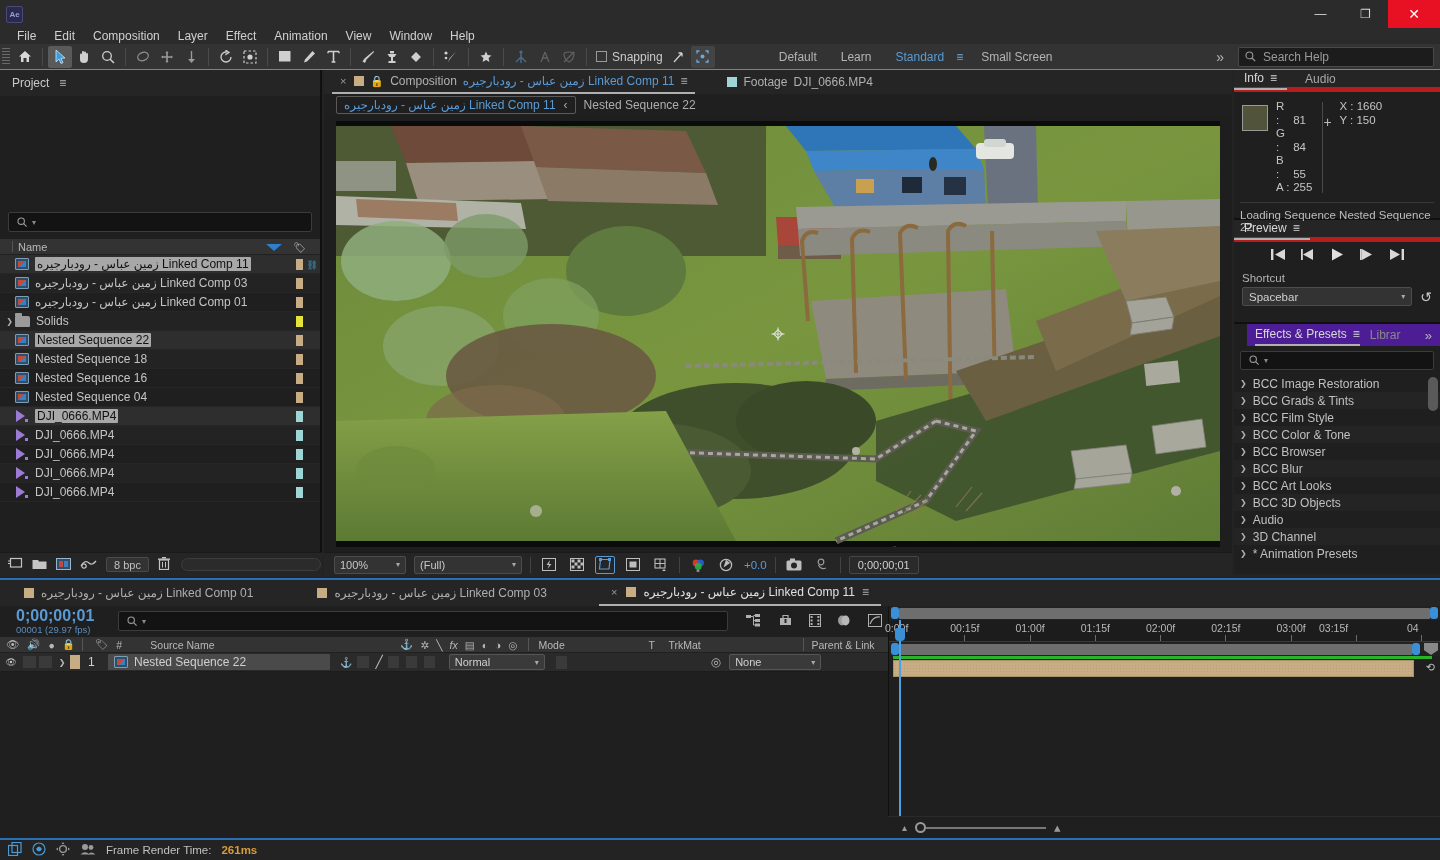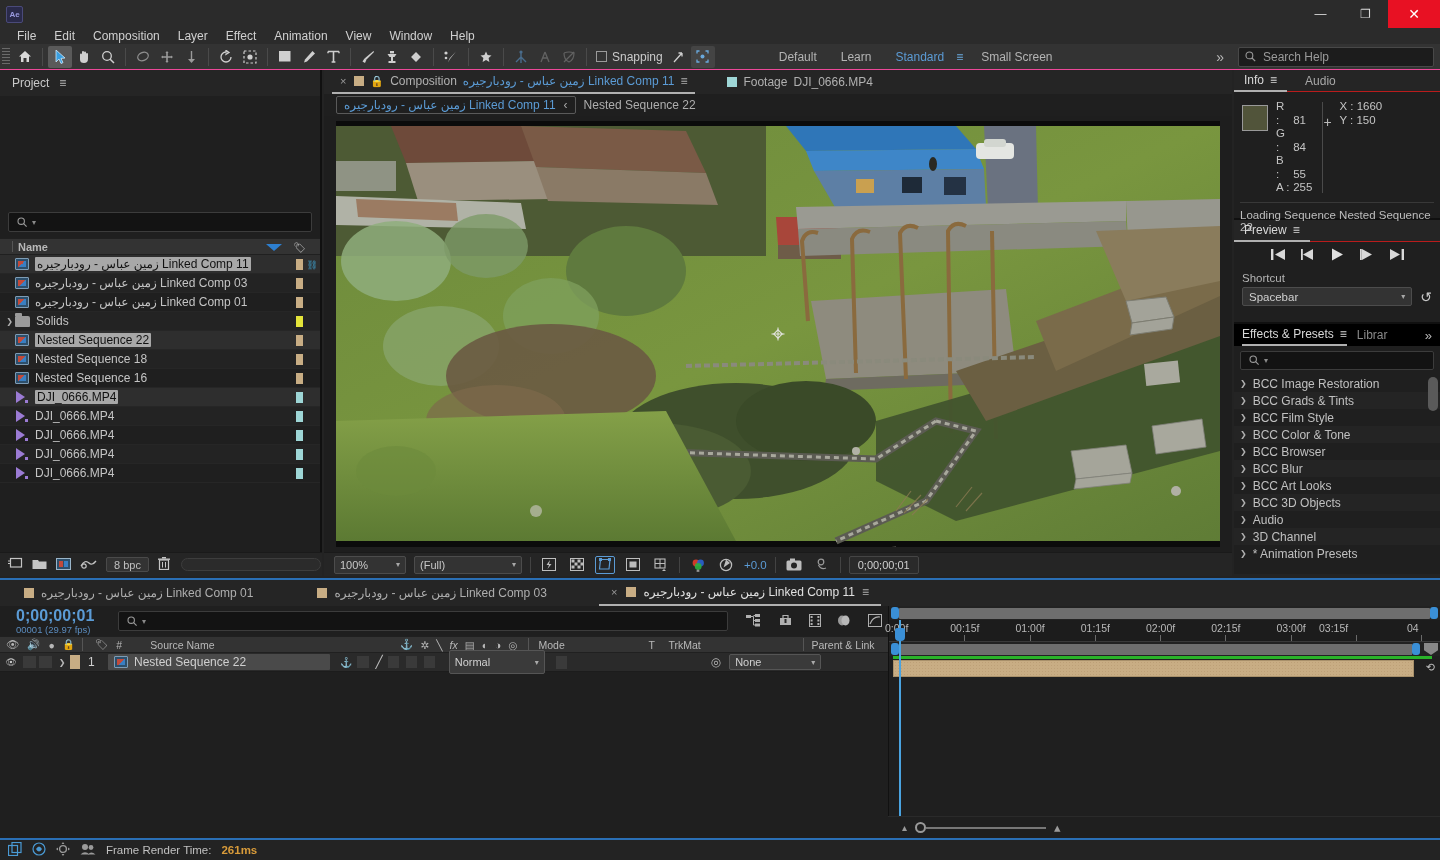--- a/index.html
+++ b/index.html
@@ -60,21 +60,21 @@
   .toolbar-right { margin-left: auto; display: flex; align-items: center; padding-right: 6px; }
   .search-help {
     width: 196px; height: 20px; background: #1c1c1c; border: 1px solid #484848;
     border-radius: 2px; display: flex; align-items: center; padding: 0 6px; gap: 7px;
     color: #9a9a9a; font-size: 12px;
   }
 
   
   .panel-tabbar {
     height: 22px; background: #252525; display: flex; align-items: center;
-    border-bottom: 1px solid #b91c1c;
+    border-bottom: 5px solid #b91c1c;
   }
   .ptab { font-size: 12px; color: #a8a8a8; padding: 0 10px; height: 22px;
           line-height: 22px; display: flex; align-items: center; gap: 6px; }
   .ptab.sel { color: #d8d8d8; border-bottom: 2px solid #b0b0b0; }
 
   
   .project-panel {
     position: absolute; left: 0; top: 70px; width: 322px; height: 506px;
     background: #1f1f1f; border-right: 2px solid #101010;
   }
@@ -84,21 +84,21 @@
   .proj-blank { height: 110px; }
   .proj-search {
     margin: 6px 8px; height: 20px; background: #131313; border: 1px solid #3c3c3c;
     border-radius: 2px; display: flex; align-items: center; padding-left: 8px; gap: 4px;
   }
   .col-head {
     height: 17px; background: #333333; display: flex; align-items: center;
     border-top: 1px solid #202020; border-bottom: 1px solid #202020;
     font-size: 11px; color: #b8b8b8; position: relative;
   }
-  .col-head .nm { padding-left: 18px; font-weight: bold; }
+  .col-head .nm { padding-left: 18px; }
   .col-head .divl { position:absolute; left:12px; top:2px; bottom:2px; width:1px; background:#555; }
   .sortarrow { position: absolute; right: 38px; top: 5px; width: 0; height: 0;
                border-left: 8px solid transparent; border-right: 8px solid transparent;
                border-top: 7px solid #2d7fd0; }
   .tagcol { position: absolute; right: 14px; top: 3px; color: #bdbdbd; font-size: 10px; }
   .proj-list { height: 296px; overflow: hidden; }
   .prow {
     height: 19px; display: flex; align-items: center; padding-left: 4px;
     font-size: 12px; color: #c4c4c4; position: relative;
     border-bottom: 1px solid #262626;
@@ -195,22 +195,22 @@
                  font-size: 11.5px; color: #bdbdbd; }
   .preview-panel { height: 104px; background: #1f1f1f; border-bottom: 2px solid #101010; }
   .transport { display: flex; align-items: center; justify-content: center; gap: 16px;
                height: 26px; color: #d8d8d8; font-size: 11px; }
   .shortcut-lbl { font-size: 11.5px; color: #b4b4b4; padding: 4px 0 3px 8px; }
   .shortcut-row { display: flex; align-items: center; gap: 8px; padding: 0 8px; }
   .shortcut-sel { flex: 1; height: 19px; background: #333; border: 1px solid #4c4c4c;
                   border-radius: 2px; display: flex; align-items: center;
                   justify-content: space-between; padding: 0 6px; font-size: 11.5px; color: #d0d0d0; }
   .fx-panel { height: 250px; background: #1f1f1f; position: relative; }
-  .fx-tabs { height: 22px; background: #000000; display: flex; align-items: center;
-             padding-left: 8px; gap: 10px; position: relative; }
+  .fx-tabs { height: 22px; background: #4c1d95; display: flex; align-items: center;
+             padding-left: 8px; gap: 10px; position: relative; margin-left: 13px; }
   .fx-search { margin: 5px 6px; height: 19px; background: #131313; border: 1px solid #3c3c3c;
                border-radius: 2px; display: flex; align-items: center; padding-left: 8px; gap: 4px; }
   .fx-list { position: relative; height: 186px; overflow: hidden; }
   .fxrow { height: 17px; display: flex; align-items: center; gap: 6px; padding-left: 6px;
            font-size: 12px; color: #c0c0c0; }
   .fxrow.alt { background: #242424; }
   .fx-scroll { position: absolute; right: 2px; top: 2px; width: 10px; height: 34px;
                background: #5a5a5a; border-radius: 5px; }
 
   
@@ -233,21 +233,21 @@
                   font-size: 10.5px; color: #b8b8b8; border-top: 1px solid #202020;
                   border-bottom: 1px solid #202020; }
   .lh-seg { display: flex; align-items: center; height: 17px; }
   .lh-div { width: 1px; height: 13px; background: #555; margin: 0 4px; }
   .tl-layerrow { height: 19px; background: #2a2a2a; display: flex; align-items: center;
                  font-size: 12px; color: #d0d0d0; border-bottom: 1px solid #1c1c1c; }
   .eyebox { width: 22px; text-align: center; color: #cfcfcf; font-size: 9px; }
   .minibox { width: 15px; height: 14px; background: #3a3a3a; border: 1px solid #2a2a2a; margin-right:1px;}
   .src-name { background: #4a4a4a; height: 16px; display: flex; align-items: center;
               gap: 6px; padding: 0 6px; border-radius: 1px; }
-  .mode-sel { width: 96px; height: 24px; background: #3a3a3a; border: 1px solid #555;
+  .mode-sel { width: 96px; height: 16px; background: #3a3a3a; border: 1px solid #555;
               border-radius: 2px; display: flex; align-items: center;
               justify-content: space-between; padding: 0 5px; font-size: 11px; }
   .parent-sel { width: 92px; height: 16px; background: #3a3a3a; border: 1px solid #555;
                 border-radius: 2px; display: flex; align-items: center;
                 justify-content: space-between; padding: 0 5px; font-size: 11px; }
   .tl-right { position: absolute; left: 888px; top: 26px; width: 552px; height: 234px;
               background: #1f1f1f; border-left: 1px solid #111; }
   .nav-bar { height: 14px; background: #222; display: flex; align-items: center; padding: 0 2px; }
   .nav-track { flex: 1; height: 11px; background: #6e6e6e; border-radius: 1px; }
   .nav-cap { width: 8px; height: 12px; background: #3a8fd6; border-radius: 3px; }
@@ -529,20 +529,28 @@
           </span>
           <span>Nested Sequence 18</span>
           <span class="lbl-swatch" style="background: rgb(200, 173, 132);"></span>
         </div>
         <div class="prow">
           <span class="disc"></span>
           <span class="ic-comp">
             <i></i>
           </span>
           <span>Nested Sequence 16</span>
+          <span class="lbl-swatch" style="background: rgb(200, 173, 132);"></span>
+        </div>
+        <div class="prow">
+          <span class="disc"></span>
+          <span class="ic-comp">
+            <i></i>
+          </span>
+          <span>Nested Sequence 04</span>
           <span class="lbl-swatch" style="background: rgb(200, 173, 132);"></span>
         </div>
         <div class="prow selrow">
           <span class="disc"></span>
           <span class="ic-video"></span>
           <span class="hl">DJI_0666.MP4</span>
           <span class="lbl-swatch" style="background: rgb(158, 214, 214);"></span>
         </div>
         <div class="prow alt">
           <span class="disc"></span>

